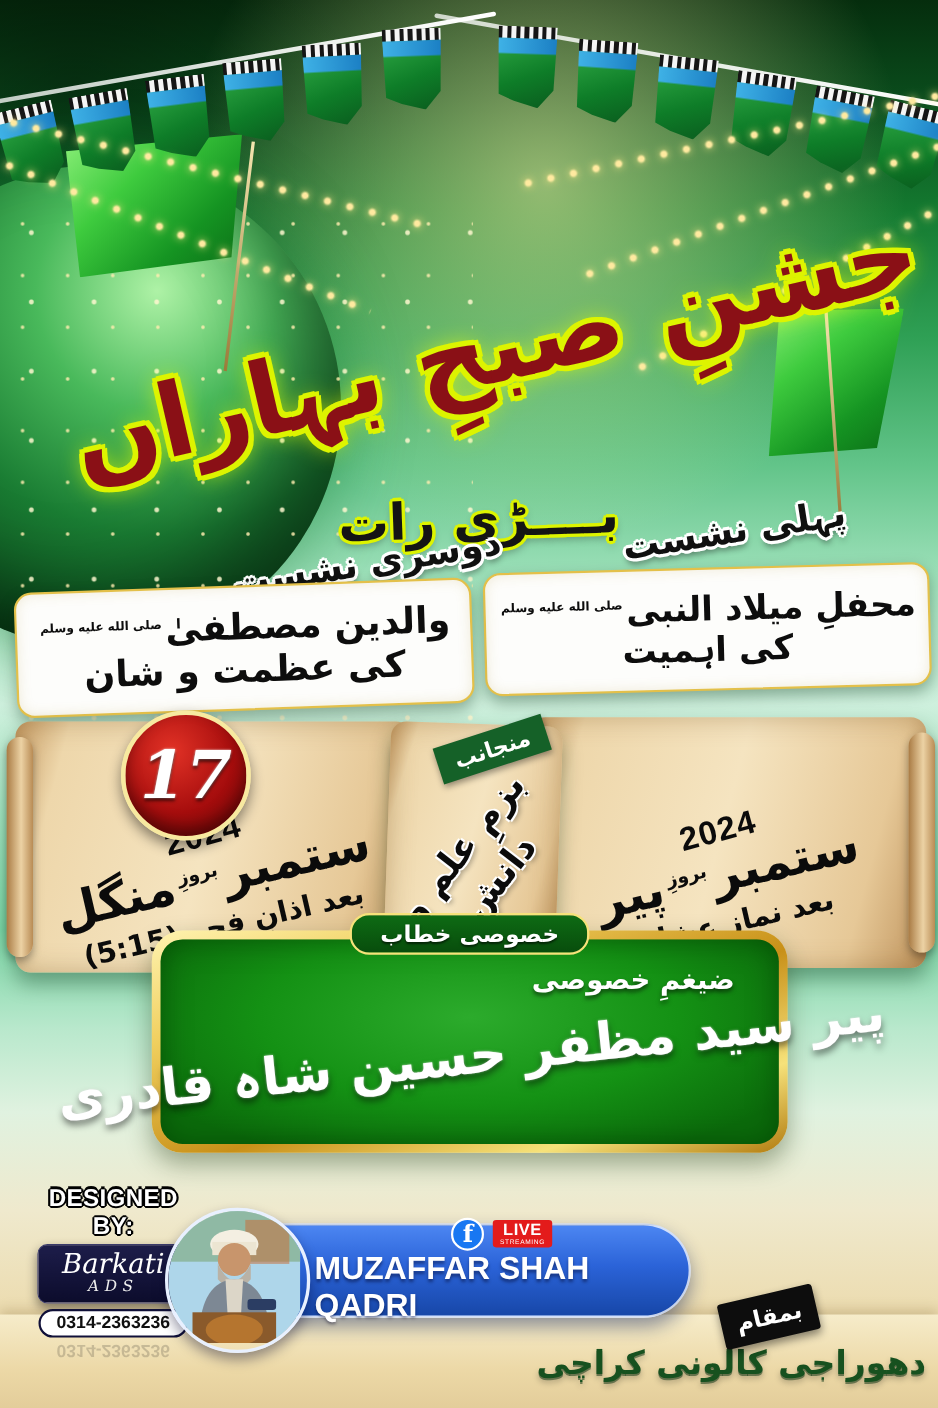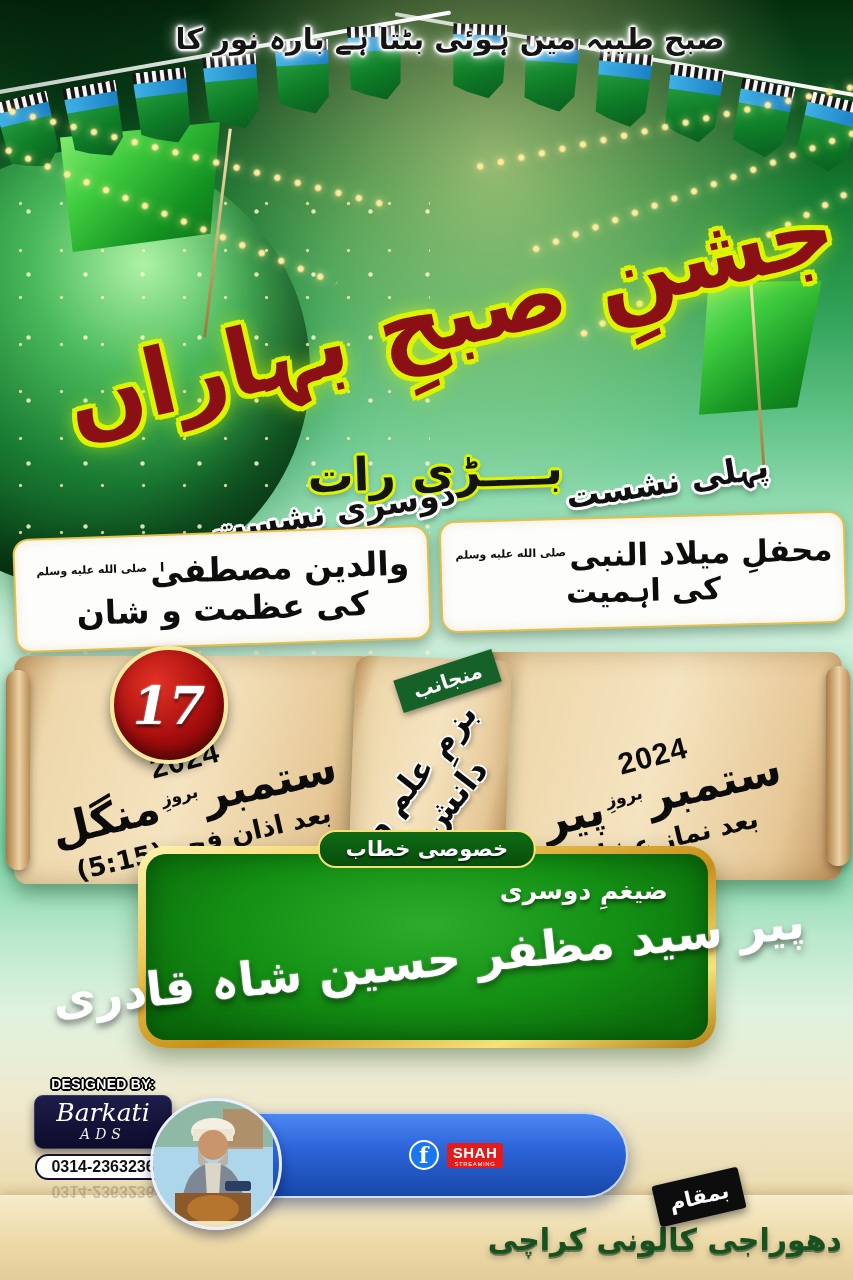--- a/index.html
+++ b/index.html
@@ -73,21 +73,21 @@
   .scroll, .scroll-c{position:absolute;z-index:5;border-radius:14px;
     background:linear-gradient(105deg,#c99f68 0%,#eed7ab 12%,#f5e4c0 48%,#e6c897 82%,#bf935c 100%);
     box-shadow:0 10px 18px rgba(0,40,15,.35), inset 0 0 24px rgba(120,80,30,.35);}
   .scroll::before,.scroll::after{content:'';position:absolute;top:6%;height:88%;width:24px;border-radius:12px;
     background:linear-gradient(90deg,#a97b44,#ecd2a4 55%,#b98c55);box-shadow:0 4px 8px rgba(0,0,0,.35);}
   .scroll::before{left:-8px;} .scroll::after{right:-8px;}
   .day-badge{position:absolute;top:-10px;width:110px;height:110px;border-radius:50%;z-index:6;
     background:radial-gradient(circle at 38% 30%,#e23226,#a60d0d 55%,#6e0505 100%);
     border:4px solid #f7e9a0;box-shadow:0 6px 12px rgba(0,0,0,.45), inset 0 -8px 14px rgba(0,0,0,.4);
     display:flex;align-items:center;justify-content:center;
-    font-family:"DejaVu Serif",serif;font-style:italic;font-weight:700;font-size:52px;color:#fff;
+    font-family:"DejaVu Serif",serif;font-style:italic;font-weight:700;font-size:60px;color:#fff;
     text-shadow:0 3px 3px rgba(0,0,0,.6),0 0 2px #fff;}
   .scroll-text{position:absolute;left:0;right:0;top:82px;transform:rotate(-13deg);text-align:center;z-index:5;color:#0b0b0b;}
   .scroll-year{font-family:"Liberation Sans",sans-serif;font-weight:700;font-size:30px;letter-spacing:1px;transform:rotate(-2deg);}
   .scroll-date{font-size:44px;font-weight:700;line-height:1.05;}
   .scroll-on{font-size:17px;font-weight:700;display:inline-block;vertical-align:super;margin:0 4px;}
   .scroll-time{font-size:26px;font-weight:700;margin-top:6px;}
   .org-tag{position:absolute;z-index:6;background:#156128;color:#fff;font-size:20px;font-weight:700;
     padding:5px 16px;transform:rotate(-18deg);box-shadow:0 3px 6px rgba(0,0,0,.4);}
   .org-name{position:absolute;z-index:5;transform:rotate(-52deg);text-align:center;
     font-size:33px;font-weight:700;color:#0b0b0b;line-height:1.3;
@@ -104,21 +104,21 @@
     padding:5px 26px;border-radius:18px;border:2px solid #f6e27a;white-space:nowrap;
     text-shadow:0 2px 2px rgba(0,0,0,.6);}
   .banner-prefix{position:absolute;top:22px;right:40px;font-size:25px;font-weight:700;color:#fff;
     text-shadow:0 3px 4px rgba(0,0,0,.55);}
   .banner-name{position:absolute;inset:0;display:flex;align-items:center;justify-content:center;
     padding-top:26px;transform:rotate(-6deg);font-size:47px;font-weight:700;color:#fff;white-space:nowrap;
     text-shadow:0 4px 7px rgba(0,0,0,.5),0 0 2px rgba(255,255,255,.8);}
   
   .designed{position:absolute;left:28px;top:1076px;width:150px;z-index:6;text-align:center;
     font-family:"Liberation Sans",sans-serif;}
-  .designed-label{font-size:14px;font-weight:700;color:#fff;letter-spacing:.3px;
+  .designed-label{font-size:22px;font-weight:700;color:#fff;letter-spacing:.3px;
     text-shadow:-2px 0 0 #000,2px 0 0 #000,0 -2px 0 #000,0 2px 0 #000,-1px -1px 0 #000,1px 1px 0 #000,-1px 1px 0 #000,1px -1px 0 #000;}
   .designed-box{margin:3px auto 0;width:128px;background:linear-gradient(180deg,#1d1d4a,#0c0c2c);
     border:1px solid #3a3a6a;border-radius:9px;padding:4px 4px 6px;box-shadow:0 5px 10px rgba(0,0,0,.45);}
   .designed-brand{font-family:"DejaVu Serif",serif;font-style:italic;font-size:25px;color:#fff;line-height:1.05;}
   .designed-brand2{font-family:"DejaVu Serif",serif;font-style:italic;font-size:14px;color:#eee;letter-spacing:5px;}
   .designed-phone{margin:5px auto 0;width:132px;background:#fff;border:2px solid #101038;border-radius:14px;
     font-size:16px;font-weight:700;color:#101010;padding:2px 0;}
   .phone-reflection{margin-top:2px;transform:scaleY(-1);opacity:.18;font-size:16px;font-weight:700;color:#101010;}
   
   .live-bar{position:absolute;left:198px;top:1112px;width:430px;height:86px;z-index:6;border-radius:44px;
@@ -181,21 +181,20 @@
   <div class="flag" style="left:735px;top:82px;transform:rotate(11deg);"></div>
   <div class="flag" style="left:800px;top:96px;transform:rotate(14deg);"></div>
 
   <div class="lights" style="left:-20px;top:150px;width:420px;transform:rotate(14deg);"></div>
   <div class="lights" style="left:-10px;top:210px;width:360px;transform:rotate(22deg);"></div>
   <div class="lights" style="left:470px;top:120px;width:400px;transform:rotate(-12deg);"></div>
   <div class="lights" style="left:520px;top:185px;width:350px;transform:rotate(-20deg);"></div>
   <div class="lights" style="left:560px;top:255px;width:320px;transform:rotate(-28deg);"></div>
 
   <div class="poem rtl">
-    <div>صبح طیبہ میں ہوئی بٹتا ہے بارہ نور کا</div>
   </div>
 
   <div class="main-title rtl">جشنِ صبحِ بہاراں</div>
   <div class="subtitle rtl">بــــڑی رات</div>
 
   <div class="session-label rtl" style="left:565px;top:462px;">پہلی نشست</div>
   <div class="session-box rtl" style="left:440px;top:516px;width:402px;height:108px;transform:rotate(-1.5deg);font-size:31px;">
     <span>
       <span>محفلِ میلاد النبی</span><span class="honorific">صلى الله عليه وسلم</span><span>کی اہمیت</span>
     </span>
@@ -229,43 +228,44 @@
     </div>
   </div>
 
   <div class="scroll-c" style="left:352px;top:658px;width:156px;height:222px;transform:rotate(2deg);"></div>
   <div class="org-tag" style="left:396px;top:664px;">منجانب</div>
   <div class="org-name rtl" style="left:342px;top:742px;width:190px;">بزمِ علم و دانش</div>
 
   <div class="banner-outer">
     <div class="banner-inner">
       <div class="banner-badge rtl">خصوصی خطاب</div>
-      <div class="banner-prefix rtl">ضیغمِ دوسری</div>
+      <div class="banner-prefix rtl">ضیغمِ خصوصی</div>
       <div class="banner-name rtl">پیر سید مظفر حسین شاہ قادری</div>
     </div>
   </div>
 
   <div class="designed">
     <div class="designed-label">DESIGNED BY:</div>
     <div class="designed-box">
       <div class="designed-brand">Barkati</div>
       <div class="designed-brand2">ADS</div>
     </div>
     <div class="designed-phone">0314-2363236</div>
     <div class="phone-reflection">0314-2363236</div>
   </div>
 
   <div class="live-bar">
     <div class="live-row">
       <span class="fb-icon">f</span>
       <span class="live-badge">
-        <span class="live-word">SHAH</span>
+        <span class="live-word">LIVE</span>
         <span class="streaming-word">STREAMING</span>
       </span>
     </div>
+    <div class="live-name2">MUZAFFAR SHAH QADRI</div>
   </div>
 
   <div class="photo">
     <svg width="120" height="120" viewBox="0 0 120 120">
       <rect width="120" height="120" fill="#aed6ea"></rect>
       <rect x="0" y="0" width="120" height="46" fill="#8fb9a4"></rect>
       <rect x="70" y="8" width="40" height="40" fill="#c96f3a" opacity=".55"></rect>
       <ellipse cx="60" cy="30" rx="22" ry="13" fill="#f4efe2"></ellipse>
       <rect x="40" y="28" width="40" height="12" fill="#ece5d2"></rect>
       <circle cx="60" cy="44" r="15" fill="#c8956c"></circle>

